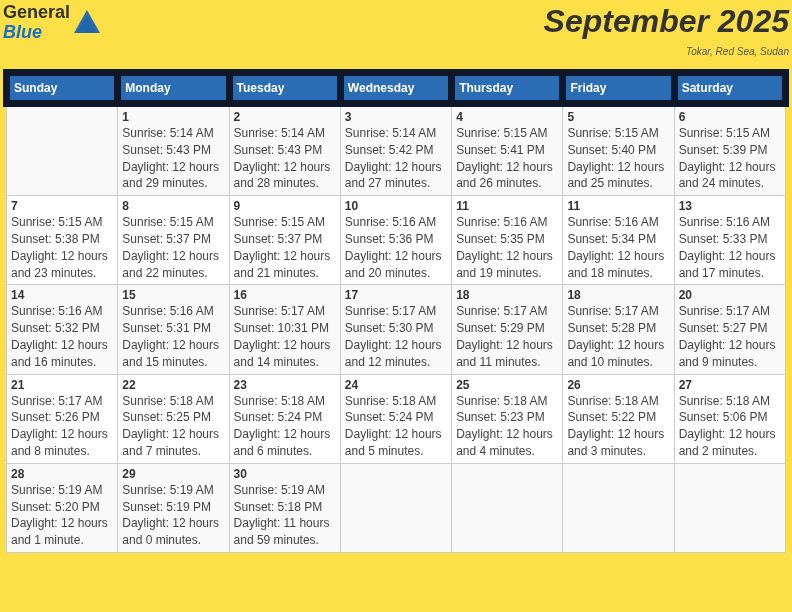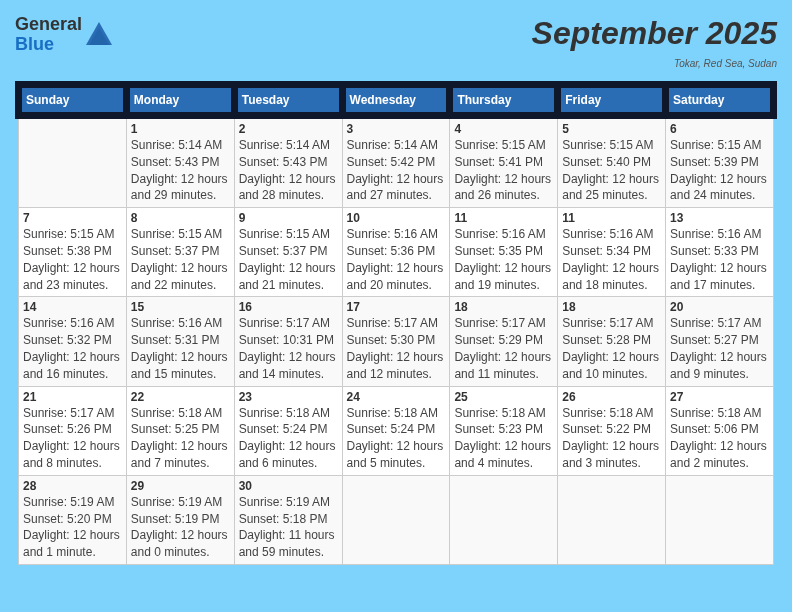--- a/index.html
+++ b/index.html
@@ -6,22 +6,22 @@
     body {
       font-family: Arial, sans-serif;
       background: #fff;
       width: 792px;
       height: 612px;
       overflow: hidden;
     }
     .page {
       width: 792px;
       height: 612px;
-      background: #7dd3fc;
-      padding: 15px;
+      background: #fde047;
+      padding: 3px;
     }
     .header {
       display: flex;
       justify-content: space-between;
       align-items: flex-start;
       margin-bottom: 12px;
     }
     .logo {
       display: flex;
       align-items: center;
@@ -33,20 +33,21 @@
     }
     .logo-general {
       font-size: 18px;
       font-weight: bold;
       color: #333;
     }
     .logo-blue {
       font-size: 18px;
       font-weight: bold;
       color: #1a6fc4;
+      font-style: italic;
     }
     .logo-icon {
       width: 30px;
       height: 30px;
       margin-left: 2px;
     }
     .title-section {
       text-align: right;
       font-style: italic;
     }

